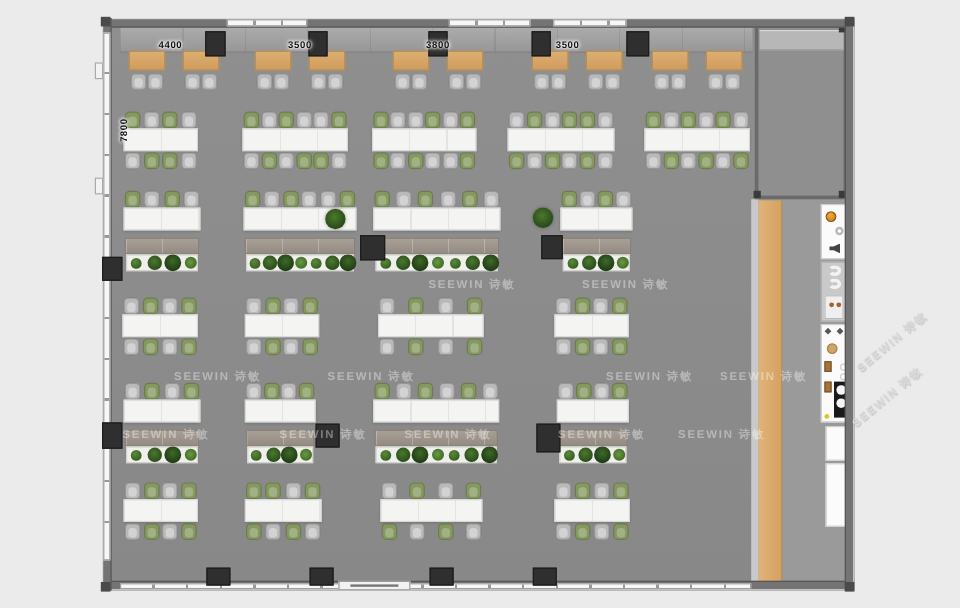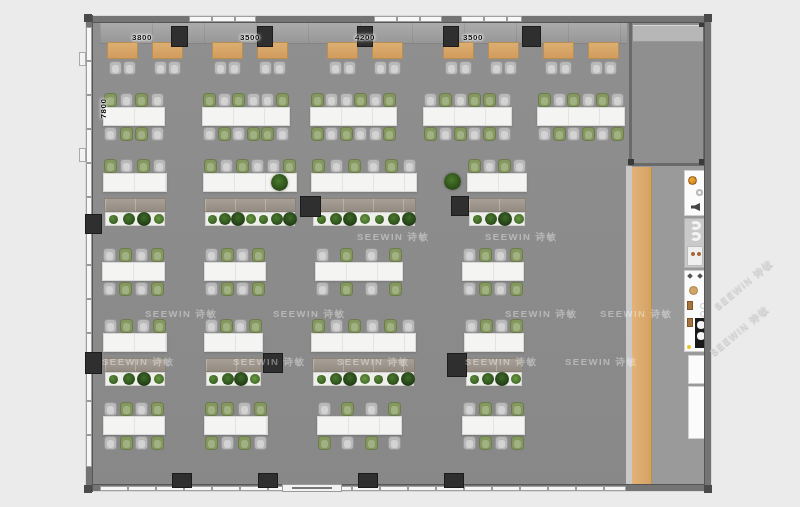--- a/index.html
+++ b/index.html
@@ -437,23 +437,23 @@
       <div class="abs column" style="left: 358px; top: 473px; width: 20px; height: 15px;"></div>
       <div class="abs column" style="left: 444px; top: 473px; width: 20px; height: 15px;"></div>
       <div class="abs column" style="left: 85px; top: 214px; width: 17px; height: 20px;"></div>
       <div class="abs column" style="left: 85px; top: 352px; width: 17px; height: 22px;"></div>
       <div class="abs column" style="left: 300px; top: 196px; width: 21px; height: 21px;"></div>
       <div class="abs column" style="left: 451px; top: 196px; width: 18px; height: 20px;"></div>
       <div class="abs column" style="left: 263px; top: 353px; width: 20px; height: 20px;"></div>
       <div class="abs column" style="left: 447px; top: 353px; width: 20px; height: 24px;"></div>
     </div>
   <div id="labels">
-      <div class="abs dim-label" style="left: 122px; top: 33px;">3800</div>
+      <div class="abs dim-label" style="left: 122px; top: 33px;">4400</div>
       <div class="abs dim-label" style="left: 230px; top: 33px;">3500</div>
-      <div class="abs dim-label" style="left: 345px; top: 33px;">4200</div>
+      <div class="abs dim-label" style="left: 345px; top: 33px;">3800</div>
       <div class="abs dim-label" style="left: 453px; top: 33px;">3500</div>
       <div class="abs dim-label dim-side" style="left: 88px; top: 104px;">7800</div>
     </div>
   <div id="watermarks">
       <div class="abs wm" style="left: 357px; top: 231px;">SEEWIN 诗敏</div>
       <div class="abs wm" style="left: 485px; top: 231px;">SEEWIN 诗敏</div>
       <div class="abs wm" style="left: 145px; top: 308px;">SEEWIN 诗敏</div>
       <div class="abs wm" style="left: 273px; top: 308px;">SEEWIN 诗敏</div>
       <div class="abs wm" style="left: 505px; top: 308px;">SEEWIN 诗敏</div>
       <div class="abs wm" style="left: 600px; top: 308px;">SEEWIN 诗敏</div>

